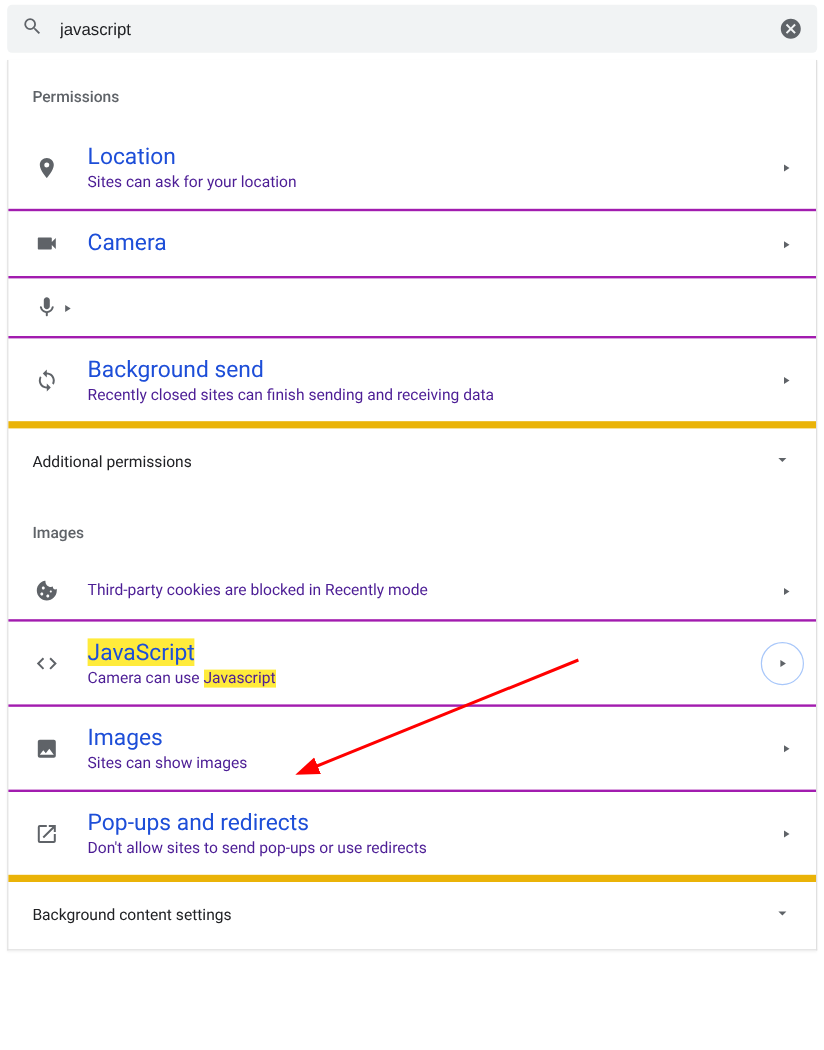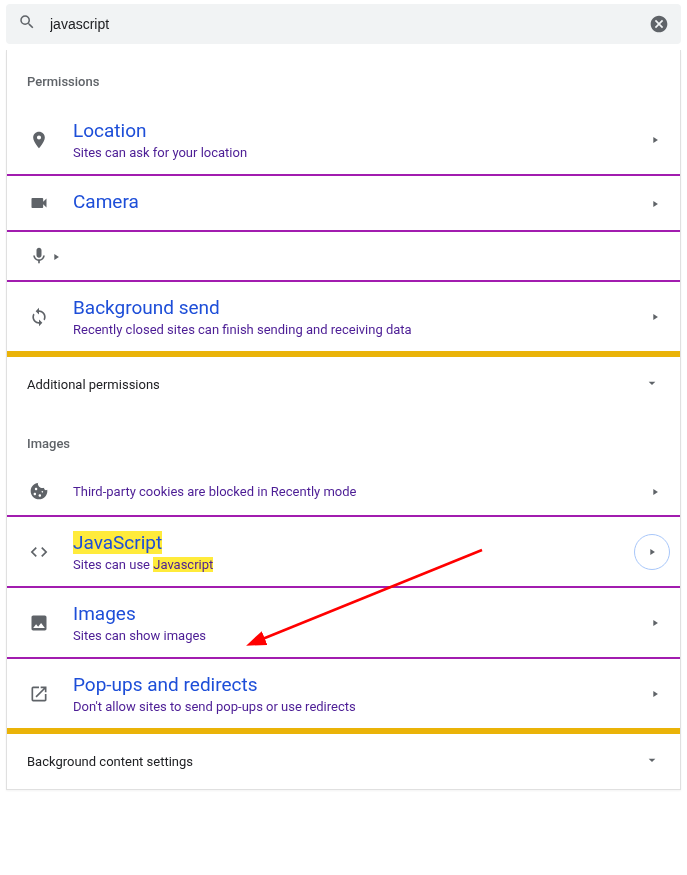--- a/index.html
+++ b/index.html
@@ -229,21 +229,21 @@
   </div>
 
   <div class="row">
     <span class="row-icon">
       <svg width="20" height="20" viewBox="0 0 24 24">
           <path d="M9.4 16.6L4.8 12l4.6-4.6L8 6l-6 6 6 6 1.4-1.4zm5.2 0l4.6-4.6-4.6-4.6L16 6l6 6-6 6-1.4-1.4z"></path>
         </svg>
     </span>
     <div class="row-text">
       <div class="row-title"><mark>JavaScript</mark></div>
-      <div class="row-sub"><span>Sites can use </span><mark>Javascript</mark></div>
+      <div class="row-sub"><span>Camera can use </span><mark>Javascript</mark></div>
     </div>
     <span class="highlight-circle">
       <span class="arrow-right">
         <svg width="10" height="10" viewBox="0 0 24 24">
             <path d="M8 5v14l11-7z"></path>
           </svg>
       </span>
     </span>
   </div>
 

